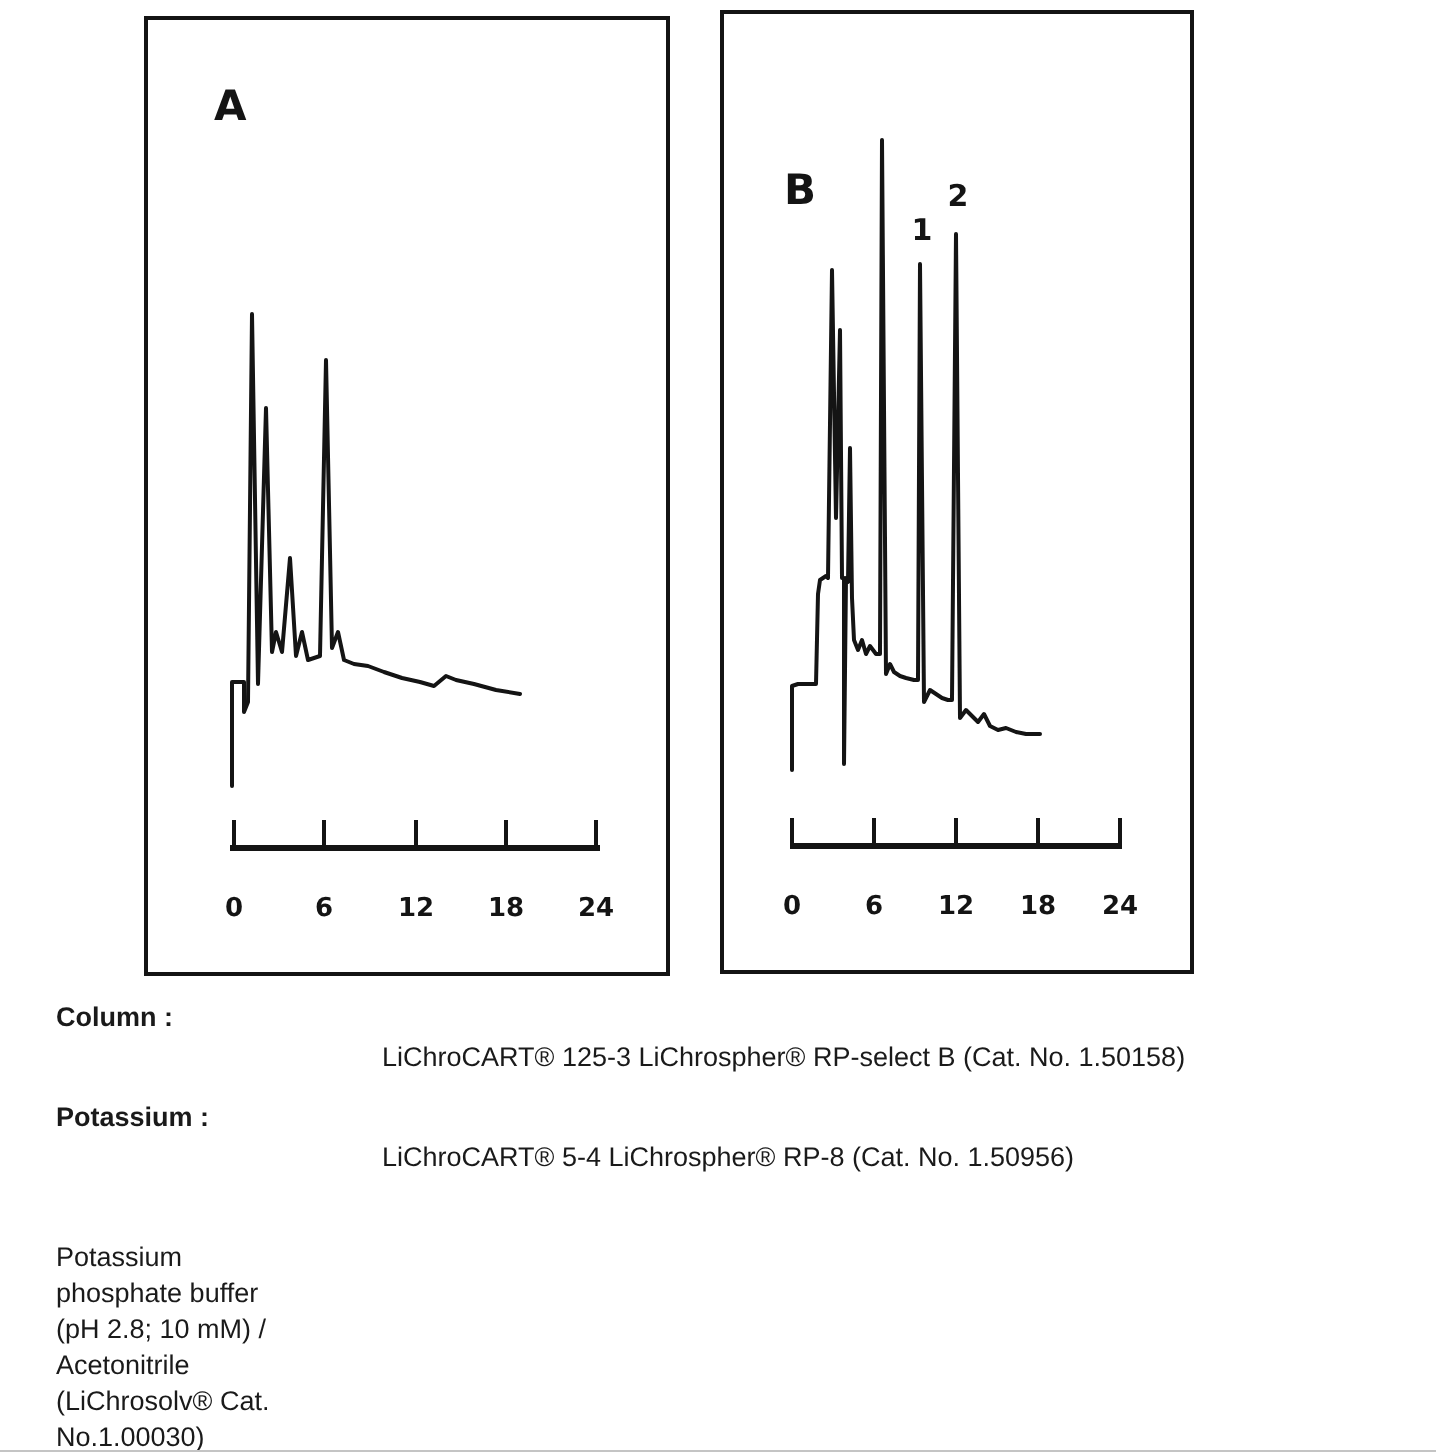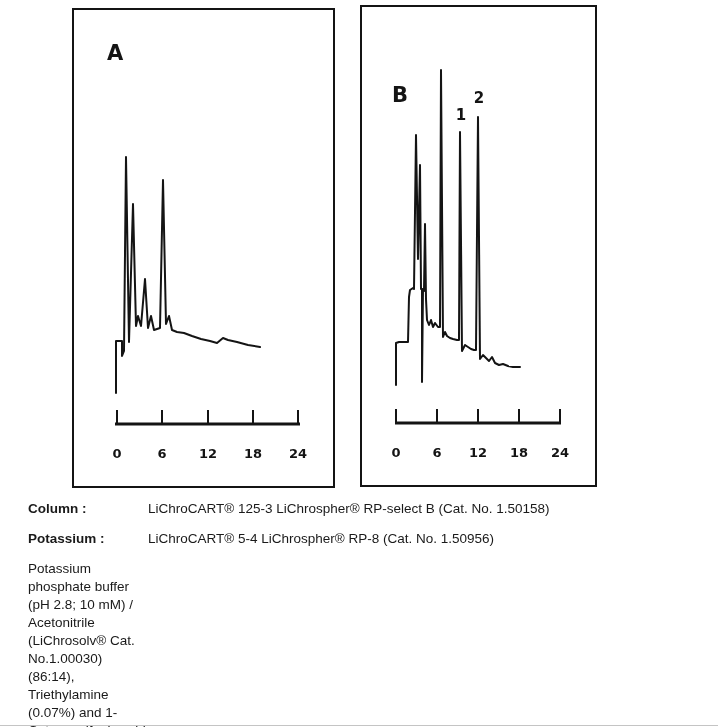--- a/index.html
+++ b/index.html
@@ -7,23 +7,23 @@
         font-family:"Liberation Sans",sans-serif;color:#1a1a1a;}
   .panel-box{position:absolute;border:2px solid #141414;background:#ffffff;}
   #panel-a-box{left:72px;top:8px;width:259px;height:476px;}
   #panel-b-box{left:360px;top:5px;width:233px;height:478px;}
   .panel-box svg{display:block;width:100%;height:100%;}
   .tick-label{font-family:"DejaVu Sans",sans-serif;font-weight:bold;font-size:13px;fill:#141414;}
   .panel-letter{font-family:"DejaVu Sans",sans-serif;font-weight:bold;font-size:21px;fill:#141414;}
   .peak-label{font-family:"DejaVu Sans",sans-serif;font-weight:bold;font-size:15px;fill:#141414;}
   #specs{position:absolute;left:28px;top:500px;width:676px;}
   .spec-row{display:grid;grid-template-columns:120px 1fr;column-gap:0;
-            margin-bottom:12px;font-size:13.5px;line-height:18px;}
+            margin-bottom:12px;font-size:13.5px;line-height:18px;gap:43px;}
   .spec-label{font-weight:bold;white-space:nowrap;}
-  .spec-value{white-space:pre-line;}
+  .spec-value{white-space:pre-line;margin-top:20px;}
   #bottom-rule{position:absolute;left:0;top:725px;width:718px;height:1px;background:#c4c4c4;}
 </style>
 </head>
 <body>
 
 <div id="page">
 
   <div id="panel-a-box" class="panel-box">
     <svg id="panel-svg-0" viewBox="0 0 259 476">
         <line x1="41" y1="414" x2="226" y2="414" stroke="#141414" stroke-width="3"></line>

